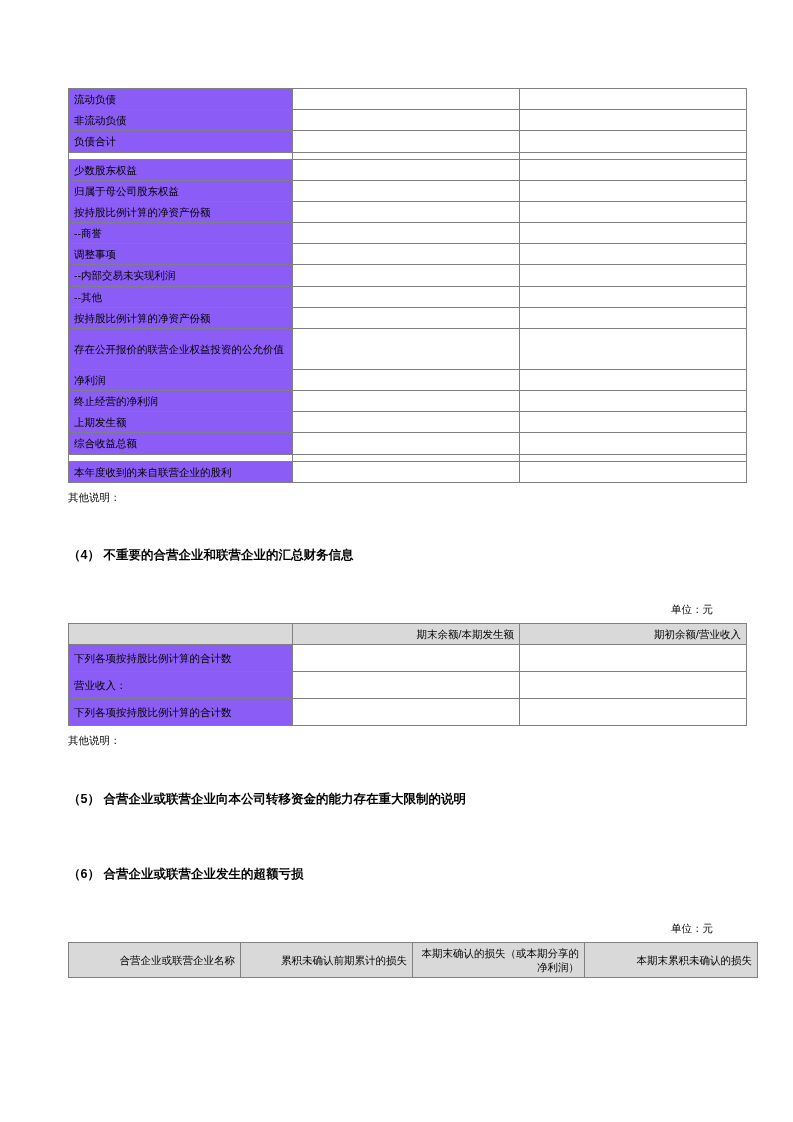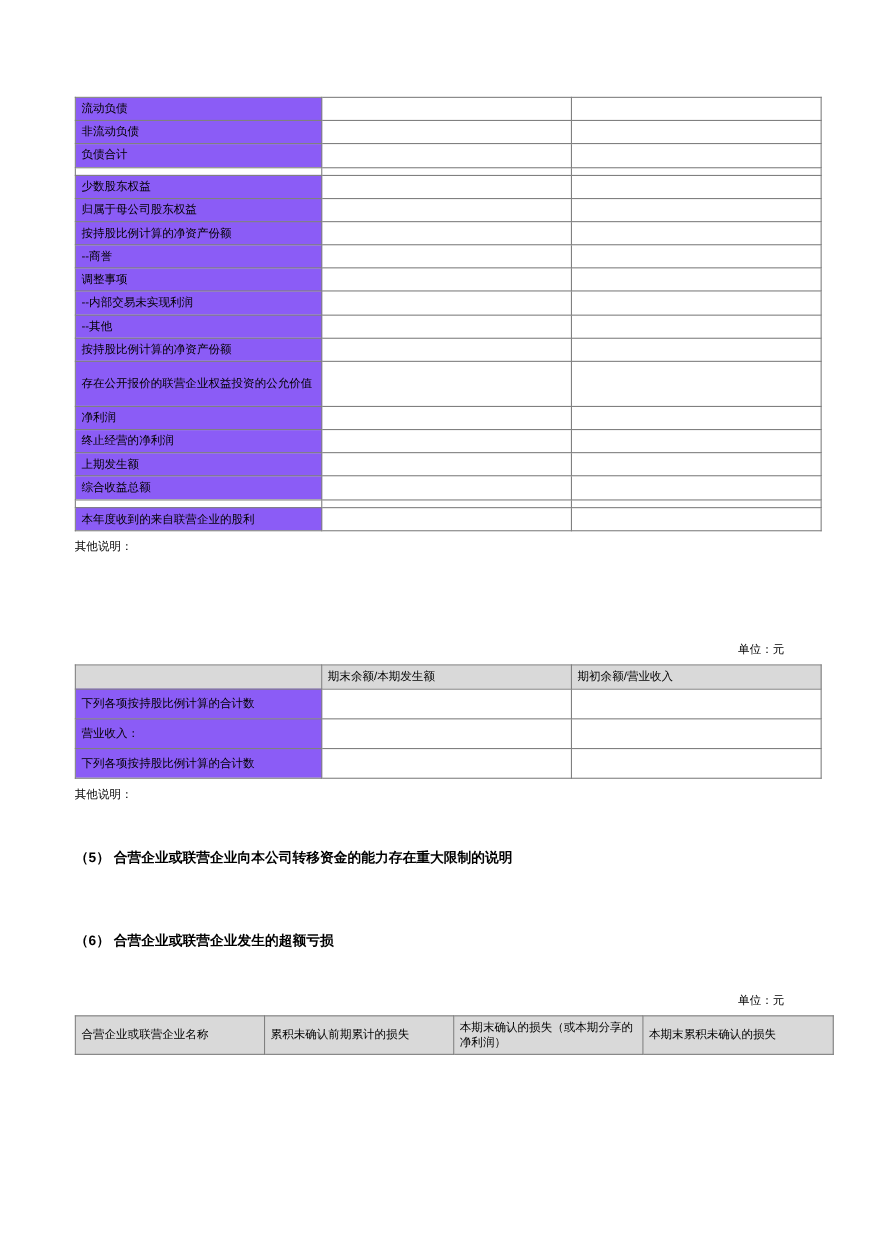--- a/index.html
+++ b/index.html
@@ -38,21 +38,21 @@
     word-wrap: break-word;
   }
   .lbl-cell {
     background: #8b5cf6;
   }
   .blank-cell {
     background: #ffffff;
   }
   .hdr-cell {
     background: #d9d9d9;
-    text-align: left;
+    text-align: right;
   }
   .note-line {
     font-size: 10.5px;
     margin: 7px 0 0 0;
     line-height: 1.4;
   }
   .section-title {
     font-size: 12.5px;
     font-weight: bold;
     margin: 0;
@@ -171,20 +171,21 @@
         <td class="blank-cell"></td>
         <td class="blank-cell"></td>
       </tr>
     </tbody>
   </table>
 
   <p class="note-line">其他说明：</p>
 
   <div class="gap-lg"></div>
 
+  <p class="section-title">（4） 不重要的合营企业和联营企业的汇总财务信息</p>
 
   <div class="gap-md"></div>
 
   <p class="unit-line">单位：元</p>
 
   <table class="doc-table tbl2">
     <thead>
       <tr>
         <th class="hdr-cell" style="width:213px"></th>
         <th class="hdr-cell" style="width:216px">期末余额/本期发生额</th>

